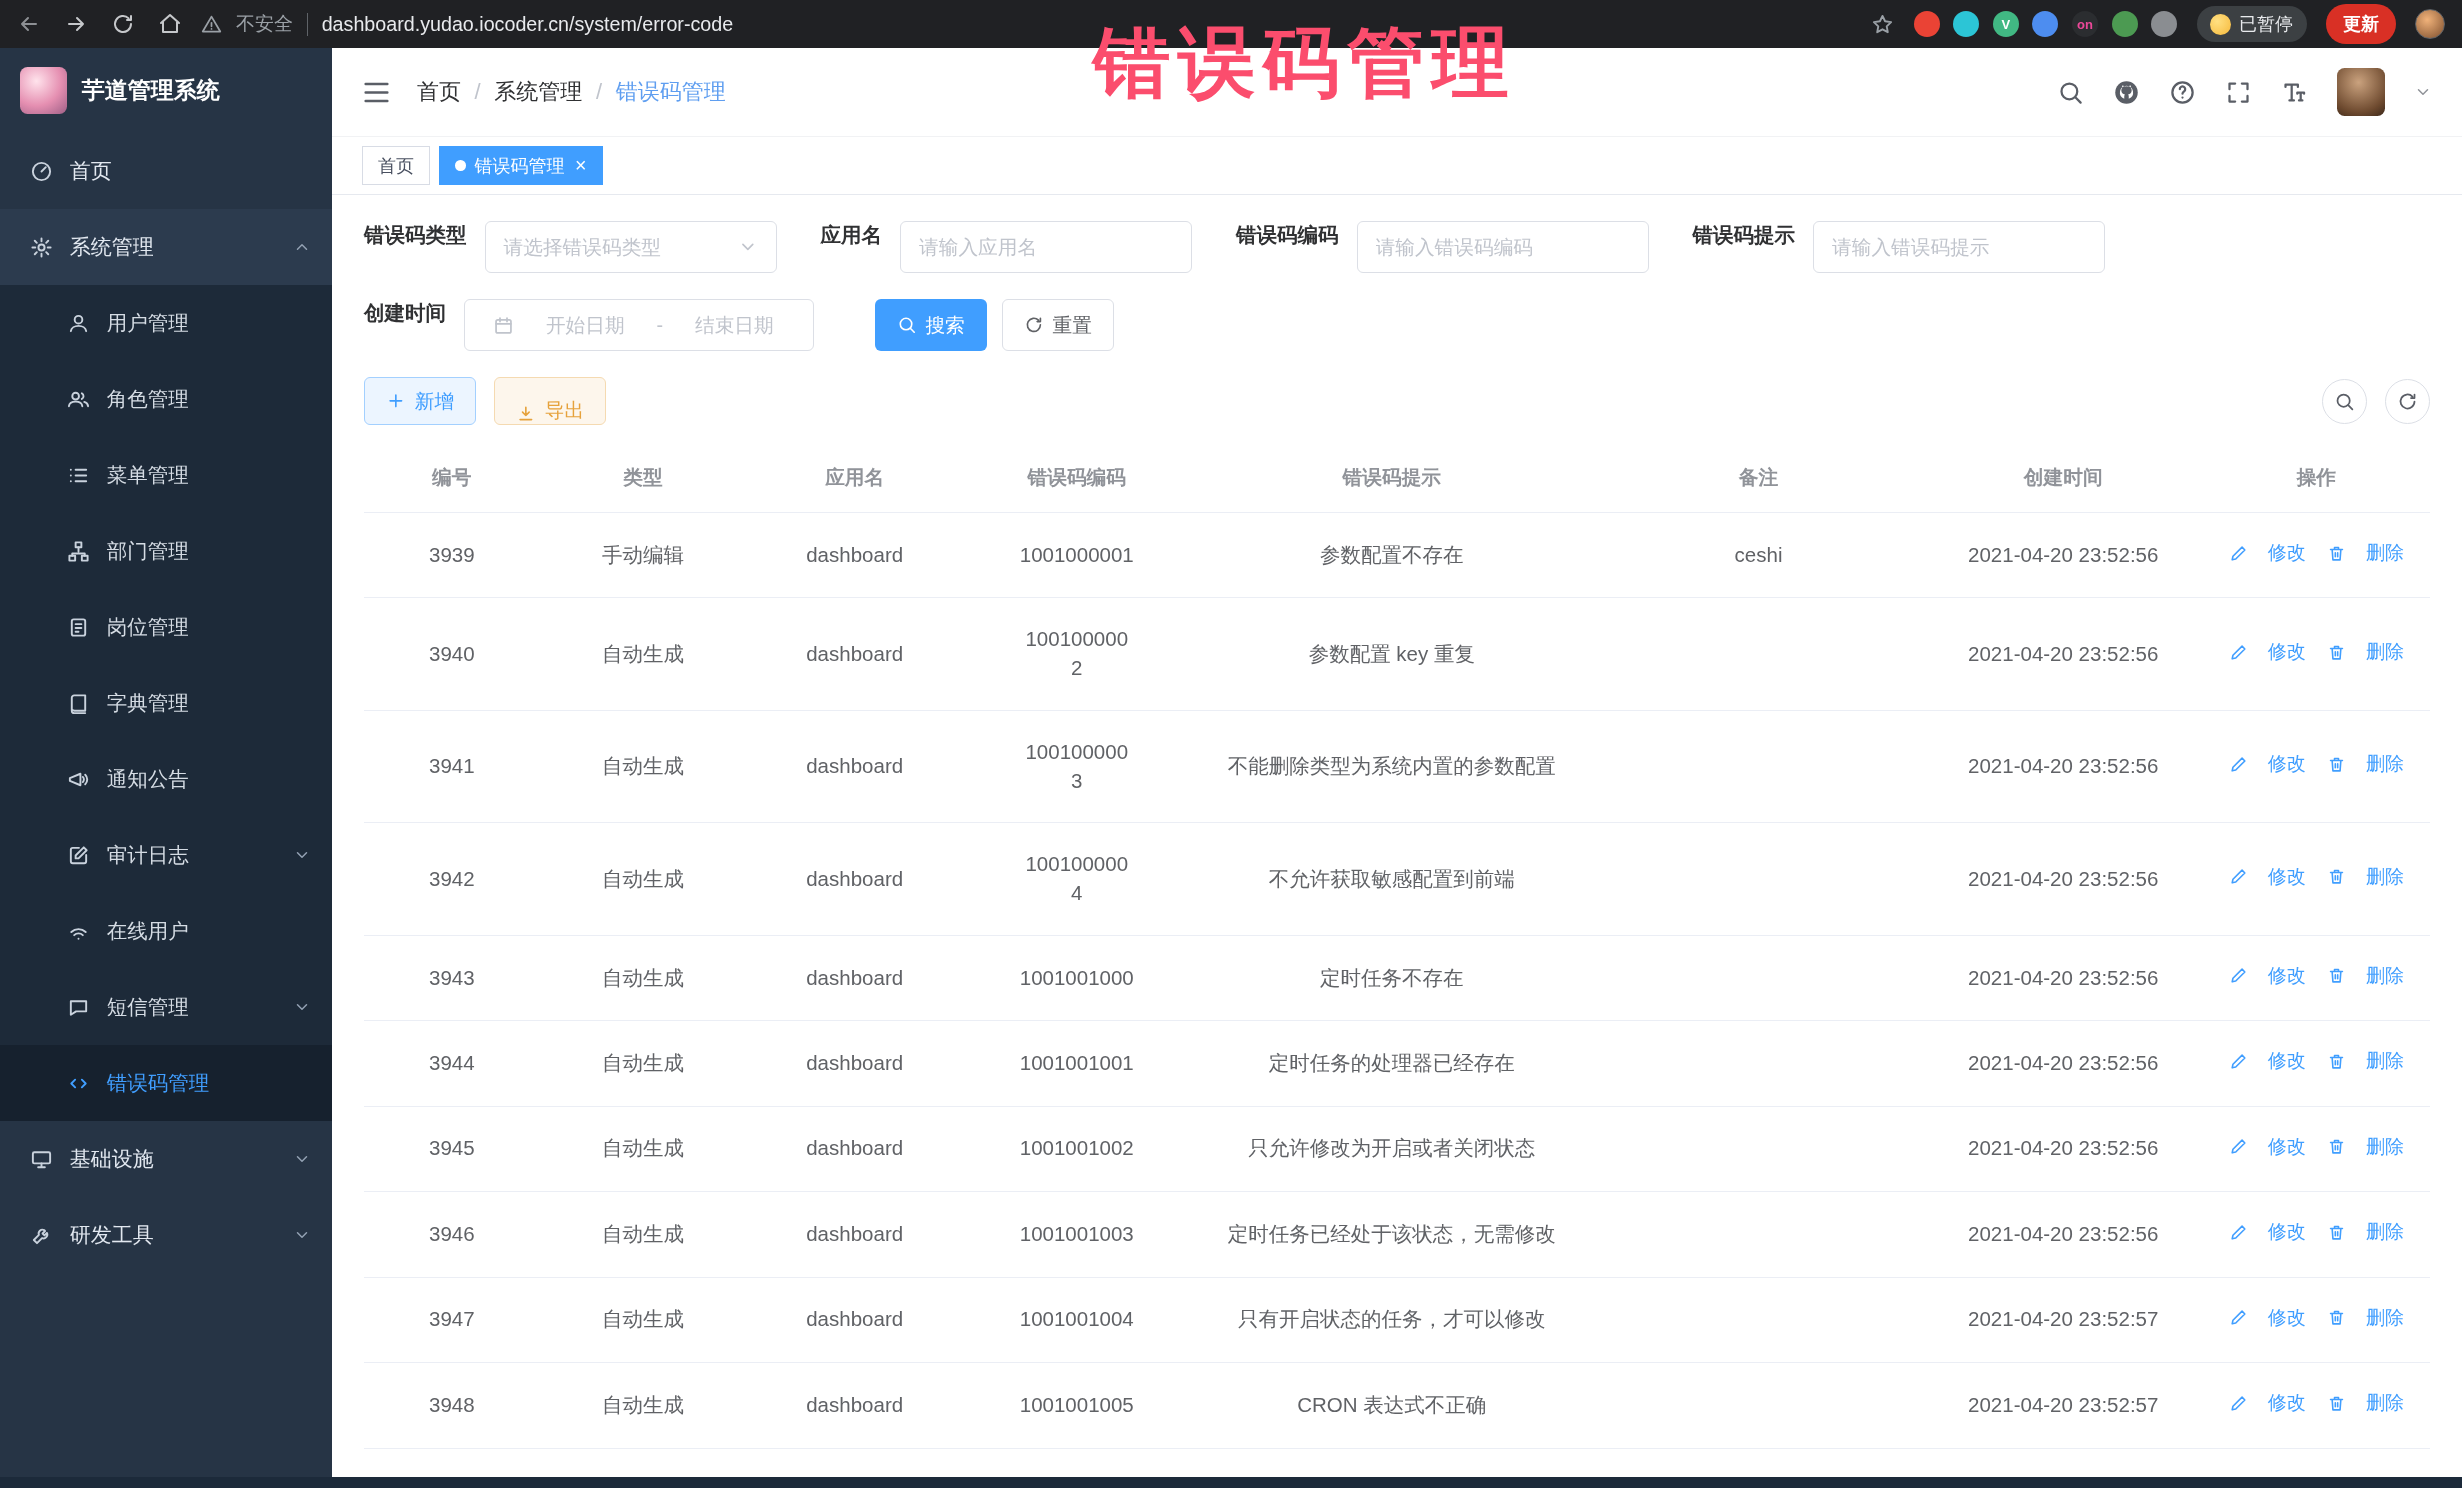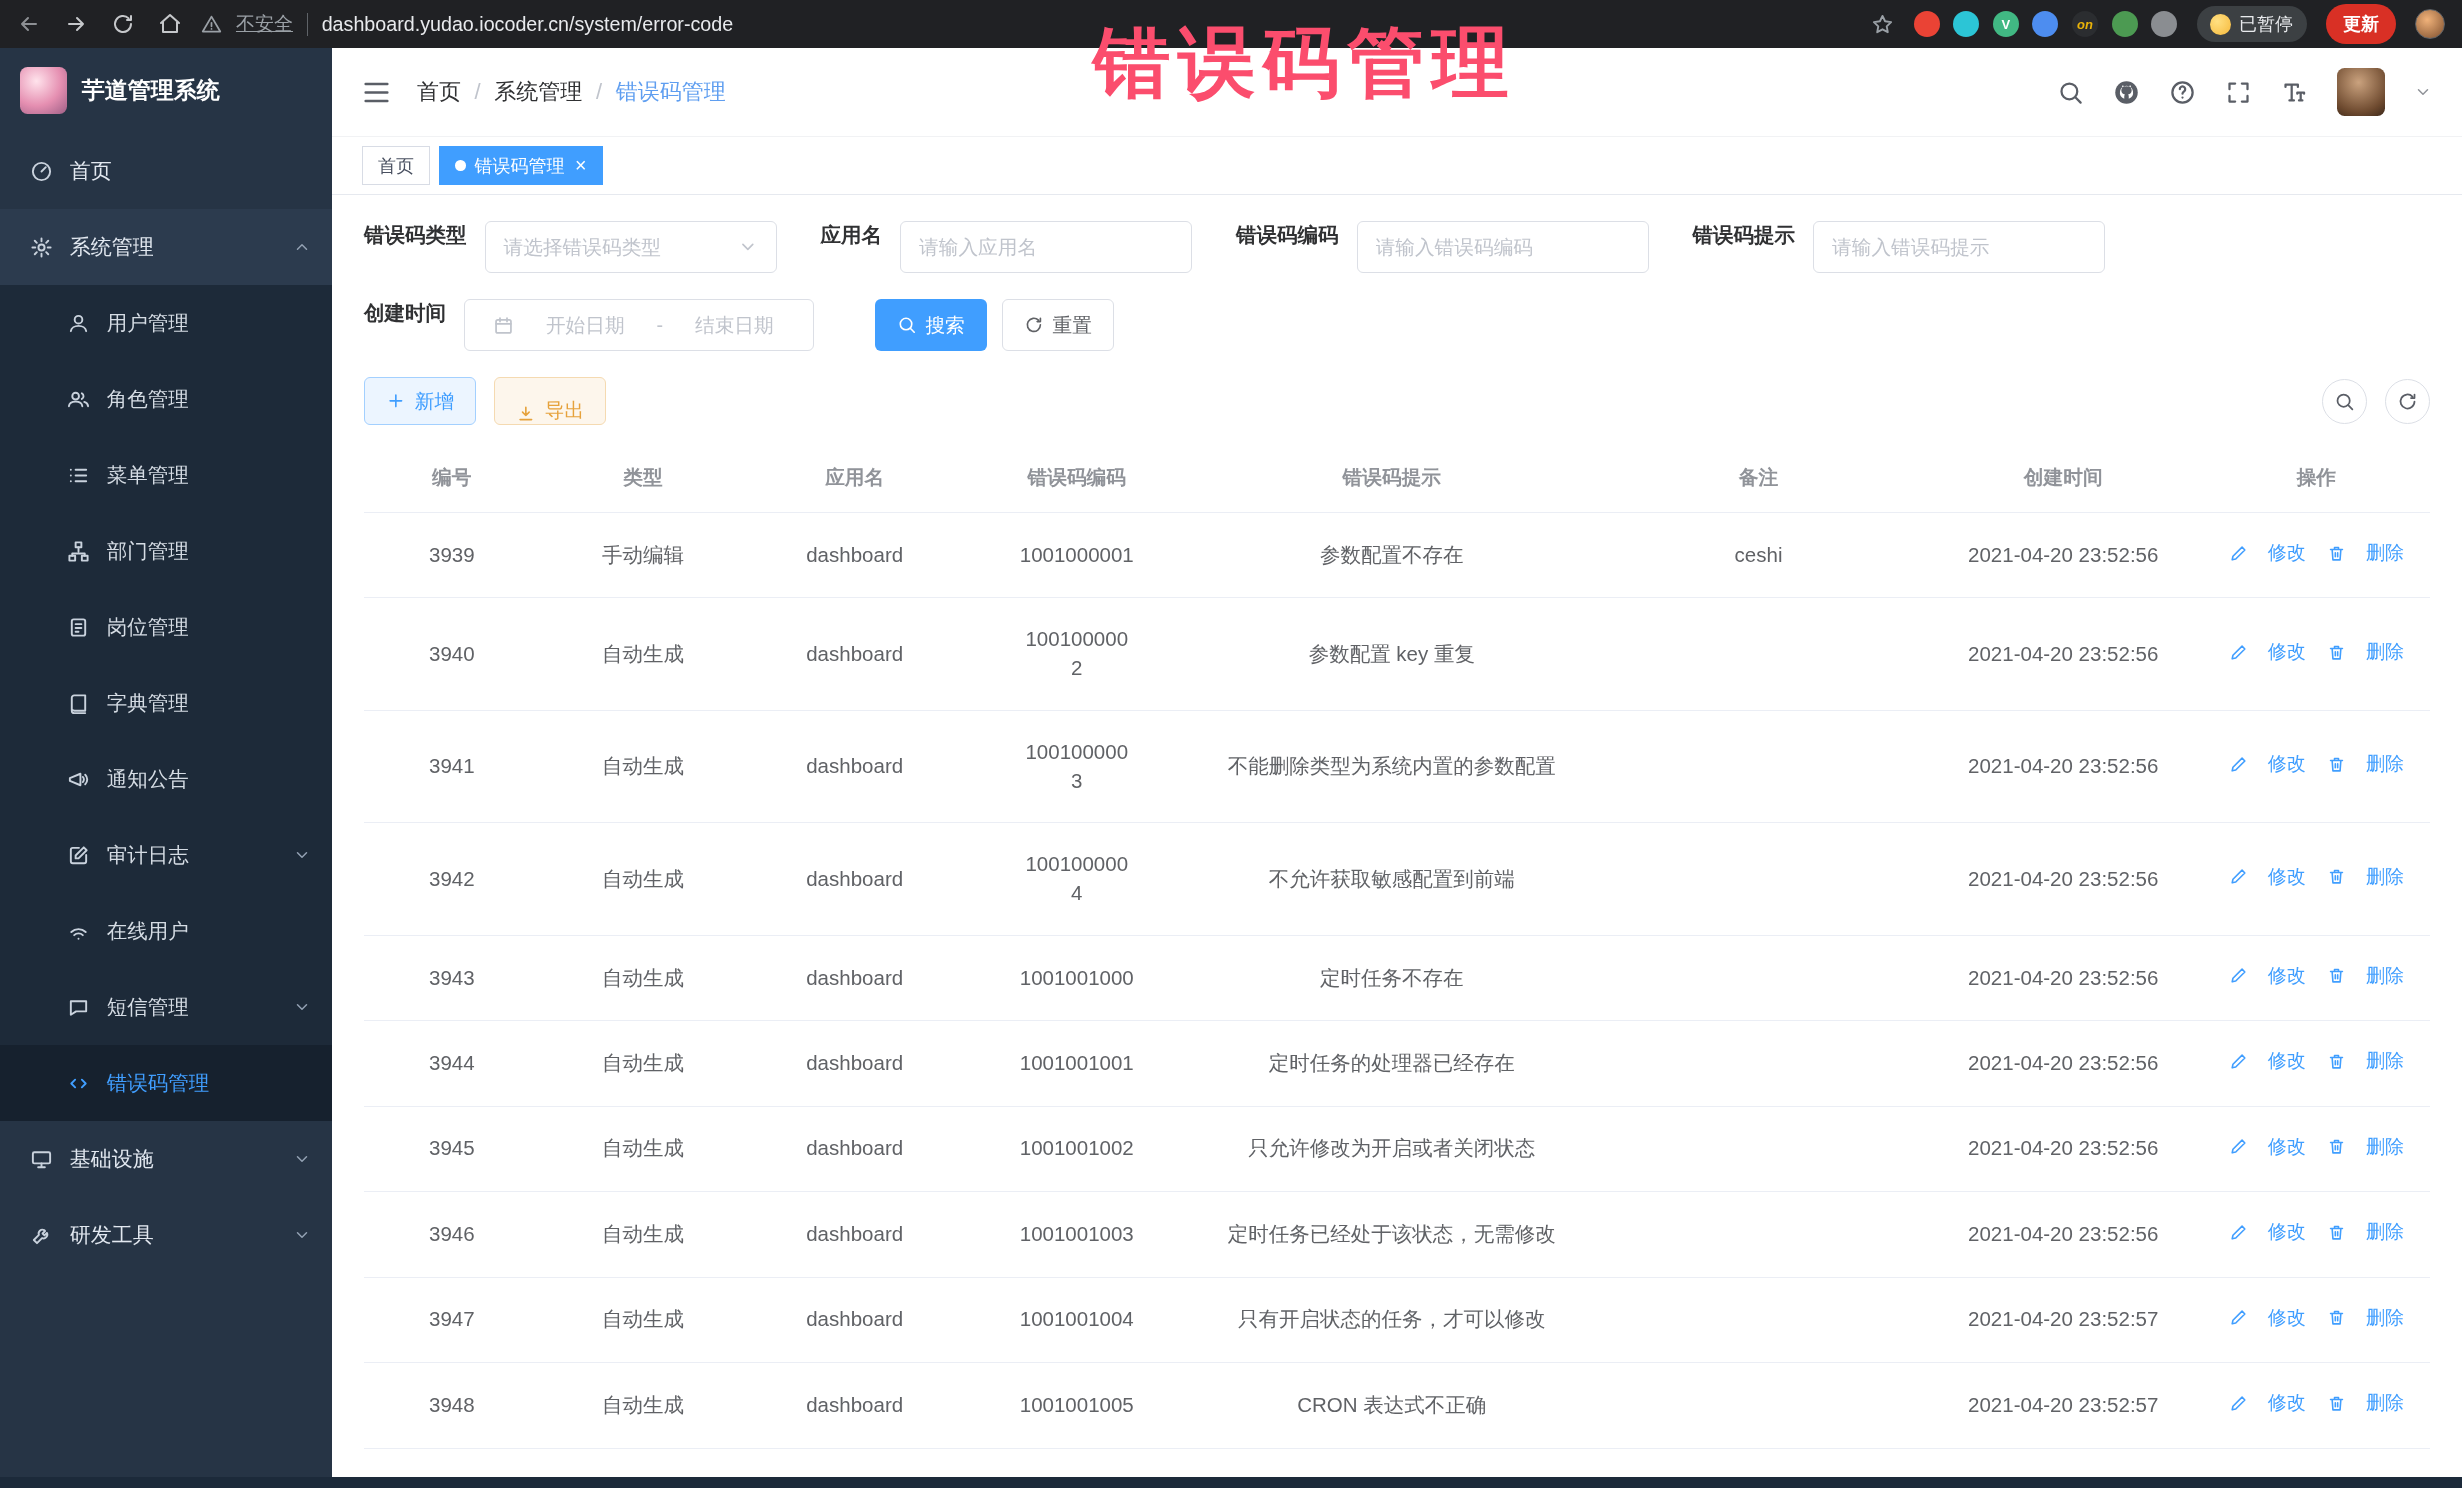--- a/index.html
+++ b/index.html
@@ -6,21 +6,21 @@
   body { margin:0; background:#111; font-family:"Liberation Sans","DejaVu Sans",sans-serif; }
   .screen { position:relative; width:2462px; height:1488px; background:#fff; overflow:hidden; }
 
   
   .chrome { height:48px; background:#202124; display:flex; align-items:center; padding:0 16.7px; gap:19.7px; color:#e8eaed; }
   .chrome-nav { display:flex; align-items:center; gap:23px; }
   .chrome-nav [data-icon] { width:24px; height:24px; color:#c6c8cb; }
   .chrome-nav [data-icon]:first-child { color:#8d9094; }
   .addr { display:flex; align-items:center; gap:13.6px; flex:1; min-width:0; }
   .addr [data-icon] { width:21px; height:21px; color:#9aa0a6; }
-  .insecure { color:#9aa0a6; font-size:19px;text-decoration:underline; }
+  .insecure { color:#9aa0a6; font-size:19px; }
   .divider { width:1.5px; height:23px; background:#5f6368; }
   .url { color:#e8eaed; font-size:19.7px; white-space:nowrap; overflow:hidden; }
   .chrome-ic { width:23px; height:23px; color:#9aa0a6; }
   .extensions { display:flex; align-items:center; gap:13.6px; }
   .ext { width:26px; height:26px; border-radius:50%; display:inline-flex; align-items:center; justify-content:center; font-size:13px; font-weight:bold; }
   .chip { display:inline-flex; align-items:center; gap:7.6px; border-radius:23px; font-size:18px; }
   .chip.paused { background:#3c4043; color:#e8eaed; padding:6px 13.6px; }
   .emoji-dot { width:21px; height:21px; border-radius:50%; background:radial-gradient(circle at 35% 35%, #ffe082, #f6b93b); }
   .chip.update { background:#d93025; color:#fff; padding:7.6px 16.7px; font-weight:bold; }
   .chrome-avatar { width:30px; height:30px; border-radius:50%; background:radial-gradient(circle at 40% 35%, #f0b27a, #7d4e2d); border:1.5px solid #5f6368; }
@@ -153,21 +153,21 @@
         </svg>
       </span>
     <div class="extensions">
         <span class="ext" style="background: rgb(234, 67, 53);"></span>
         <span class="ext" style="background: rgb(44, 197, 214);"></span>
         <span class="ext" style="background: rgb(65, 184, 131);">
           <span style="color: rgb(255, 255, 255);">V</span>
         </span>
         <span class="ext" style="background: rgb(77, 141, 240);"></span>
         <span class="ext" style="background: rgb(43, 45, 48);">
-          <span style="color: #eab308; font-style: italic;">on</span>
+          <span style="color: #ec4899;">on</span>
         </span>
         <span class="ext" style="background: rgb(76, 154, 82);"></span>
         <span class="ext" style="background: rgb(138, 141, 145);"></span>
       </div>
     <div class="chip paused">
       <span class="emoji-dot"></span>
       <span>已暂停</span>
     </div>
     <div class="chip update">
       <span>更新</span>

